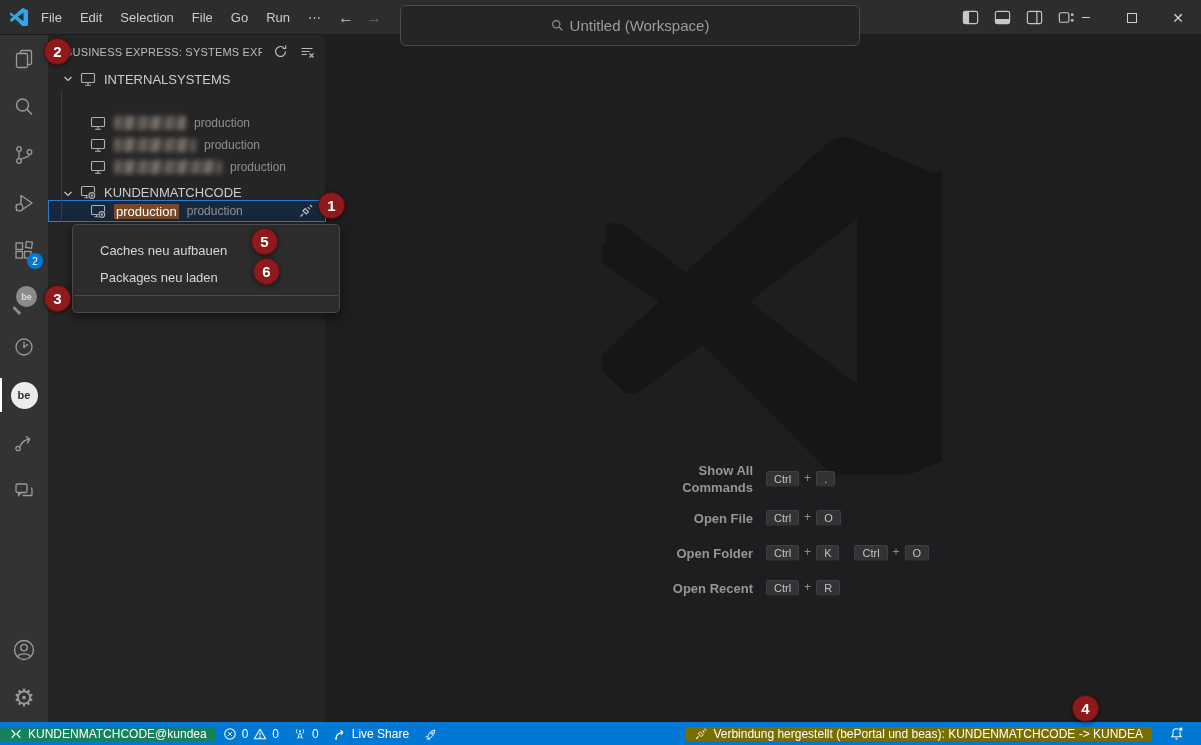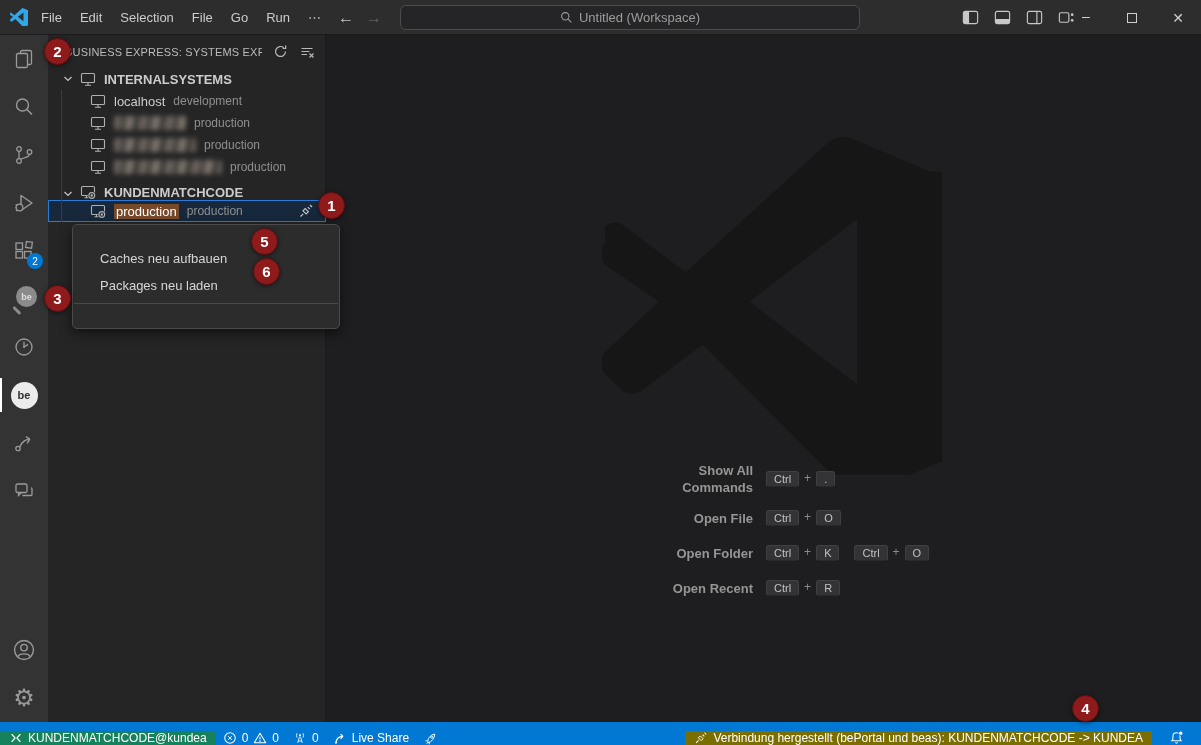--- a/index.html
+++ b/index.html
@@ -13,21 +13,21 @@
   svg { display:block; }
 
   
   .titlebar{position:absolute;left:0;top:0;width:1201px;height:35px;background:#2d2d2e;border-bottom:1px solid #1b1b1b;z-index:10;}
   .vs-logo{position:absolute;left:10px;top:8px;}
   .menus{position:absolute;left:32px;top:0;height:35px;display:flex;align-items:center;justify-content:space-between;}
   .menu-item{color:#cccccc;font-size:13px;padding:4px 9px;border-radius:5px;white-space:nowrap;}
   .nav-arrows{position:absolute;left:338px;top:0;height:35px;display:flex;align-items:center;gap:12px;font-size:16px;}
   .nav-back{color:#c5c5c5;}
   .nav-fwd{color:#616161;}
-  .command-center{position:absolute;left:400px;top:5px;width:460px;height:25px;background:#252527;border:1px solid #4c4c4e;border-radius:6px;display:flex;align-items:center;justify-content:center;gap:6px;color:#9c9c9c;font-size:13px;}
+  .command-center{position:absolute;left:400px;top:5px;width:460px;height:41px;background:#252527;border:1px solid #4c4c4e;border-radius:6px;display:flex;align-items:center;justify-content:center;gap:6px;color:#9c9c9c;font-size:15px;}
   .layout-controls{position:absolute;left:958px;top:0;height:35px;display:flex;align-items:center;gap:8px;}
   .lc{width:24px;height:28px;display:flex;align-items:center;justify-content:center;border-radius:4px;}
   .window-controls{position:absolute;right:0;top:0;height:35px;display:flex;}
   .wc{width:46px;height:35px;display:flex;align-items:center;justify-content:center;color:#cfcfcf;font-size:14px;}
   .wc-max-box{width:10px;height:10px;border:1px solid #cfcfcf;}
   .wc-min-glyph{margin-top:-4px;}
 
   
   .activitybar{position:absolute;left:0;top:35px;width:48px;height:687px;background:#333334;display:flex;flex-direction:column;align-items:center;z-index:5;}
   .ab-item{width:48px;height:48px;display:flex;align-items:center;justify-content:center;position:relative;color:#9a9a9a;}
@@ -41,21 +41,21 @@
   .gear-glyph{font-size:24px;color:#9a9a9a;line-height:1;}
 
   
   .sidebar{position:absolute;left:48px;top:35px;width:278px;height:687px;background:#252526;border-right:1px solid #1b1b1b;z-index:4;}
   .sidebar-header{height:33px;display:flex;align-items:center;padding:0 10px 0 17px;color:#bbbbbb;font-size:11px;letter-spacing:.2px;}
   .sidebar-title{flex:1;white-space:nowrap;overflow:hidden;}
   .sh-icon{margin-left:11px;display:flex;align-items:center;}
   .tree{position:absolute;left:0;top:33px;right:0;bottom:0;}
   .tree-row{position:absolute;left:0;width:278px;height:22px;display:flex;align-items:center;font-size:13px;color:#cccccc;}
   .tr1{top:0;}.tr2{top:22px;}.tr3{top:44px;}.tr4{top:66px;}.tr5{top:88px;}.tr6{top:110px;align-items:flex-end;}.tr7{top:132px;}
-  .tree-row.root{padding-left:14px;font-weight:bold;}
+  .tree-row.root{padding-left:14px;}
   .tree-row.child{padding-left:42px;}
   .tw-chevron{margin-right:6px;}
   .tw-icon{margin-right:8px;flex:none;}
   .tree-label{white-space:nowrap;}
   .tree-desc{color:#8f8f8f;font-size:12px;margin-left:8px;white-space:nowrap;}
   .tree-row.selected{background:#17283c;outline:1px solid #2b7cd6;outline-offset:-1px;}
   .match{background:#77492b;color:#ffffff;padding:0 2px;}
   .redacted{height:14px;border-radius:2px;filter:blur(2.5px);background:repeating-linear-gradient(100deg,#6a625c 0 7px,#4b4744 7px 13px,#7b726a 13px 20px,#3f3c3a 20px 26px);}
   .rw1{width:72px;}.rw2{width:82px;}.rw3{width:108px;}
   .row-action{margin-left:auto;margin-right:12px;display:flex;align-items:center;}
@@ -66,26 +66,26 @@
   .watermark-logo{position:absolute;left:276px;top:88px;}
   .shortcuts{position:absolute;left:317px;top:415px;}
   .sc-row{display:flex;align-items:center;margin-bottom:9px;min-height:26px;}
   .sc-label{width:110px;text-align:right;color:#969696;font-size:13px;font-weight:600;line-height:17px;margin-right:13px;}
   .key-group{display:flex;align-items:flex-start;}
   .key-group.second{margin-left:15px;}
   .key{background:#333336;border:1px solid #404044;border-bottom-color:#29292c;border-radius:3px;padding:1px 7px;font-size:11px;color:#c2c2c2;min-width:10px;text-align:center;}
   .plus{color:#8a8a8a;font-size:12px;margin:0 5px;}
 
   
-  .context-menu{position:absolute;left:72px;top:224px;width:268px;background:#2c2c2d;border:1px solid #4a4a4a;border-radius:5px;box-shadow:0 4px 12px rgba(0,0,0,.55);padding:20px 0;z-index:40;}
+  .context-menu{position:absolute;left:72px;top:224px;width:268px;background:#2c2c2d;border:1px solid #4a4a4a;border-radius:5px;box-shadow:0 4px 12px rgba(0,0,0,.55);padding:12px 0;z-index:40;}
   .cm-item{height:27px;display:flex;align-items:center;padding-left:27px;color:#d6d6d6;font-size:13px;}
   .cm-sep{height:1px;background:#4a4a4a;margin:4px 1px;}
 
   
-  .statusbar{position:absolute;left:0;top:722px;width:1201px;height:23px;background:#0078d4;color:#ffffff;font-size:12px;display:flex;align-items:flex-end;z-index:10;}
+  .statusbar{position:absolute;left:0;top:722px;width:1201px;height:23px;background:#0078d4;color:#ffffff;font-size:12px;display:flex;align-items:center;z-index:10;}
   .sb-seg{display:flex;align-items:center;gap:5px;padding:0 9px;white-space:nowrap;}
   .sb-remote{background:#16825d;}
   .sb-item{display:flex;align-items:center;gap:5px;padding:0 7px;white-space:nowrap;}
   .sb-connection{background:#7a6e00;margin-left:auto;}
   .sb-bell{padding:0 17px;}
 
   
   .badge{position:absolute;width:27px;height:27px;border-radius:50%;background:#8e1a1c;border:1px solid #5f0f10;box-shadow:0 1px 4px rgba(0,0,0,.5);color:#ffffff;font-size:15px;font-weight:bold;display:flex;align-items:center;justify-content:center;z-index:50;}
   .badge-1{left:318px;top:192px;}
   .badge-2{left:44px;top:38px;}
@@ -270,30 +270,20 @@
           </svg>
         </span>
       <span class="tw-icon">
           <svg width="16" height="16" viewBox="0 0 16 16">
             <rect x="1.5" y="2.5" width="13" height="9" rx="1" fill="none" stroke="#b0b0b0" stroke-width="1.1"></rect>
             <path d="M8 11.5v2.3M5 14.3h6" stroke="#b0b0b0" stroke-width="1.1" fill="none"></path>
           </svg>
         </span>
       <span class="tree-label">INTERNALSYSTEMS</span>
     </div>
-    <div class="tree-row child tr2">
-      <span class="tw-icon">
-          <svg width="16" height="16" viewBox="0 0 16 16">
-            <rect x="1.5" y="2.5" width="13" height="9" rx="1" fill="none" stroke="#b0b0b0" stroke-width="1.1"></rect>
-            <path d="M8 11.5v2.3M5 14.3h6" stroke="#b0b0b0" stroke-width="1.1" fill="none"></path>
-          </svg>
-        </span>
-      <span class="tree-label">localhost</span>
-      <span class="tree-desc">development</span>
-    </div>
     <div class="tree-row child tr3">
       <span class="tw-icon">
           <svg width="16" height="16" viewBox="0 0 16 16">
             <rect x="1.5" y="2.5" width="13" height="9" rx="1" fill="none" stroke="#b0b0b0" stroke-width="1.1"></rect>
             <path d="M8 11.5v2.3M5 14.3h6" stroke="#b0b0b0" stroke-width="1.1" fill="none"></path>
           </svg>
         </span>
       <span class="redacted rw1"></span>
       <span class="tree-desc">production</span>
     </div>

